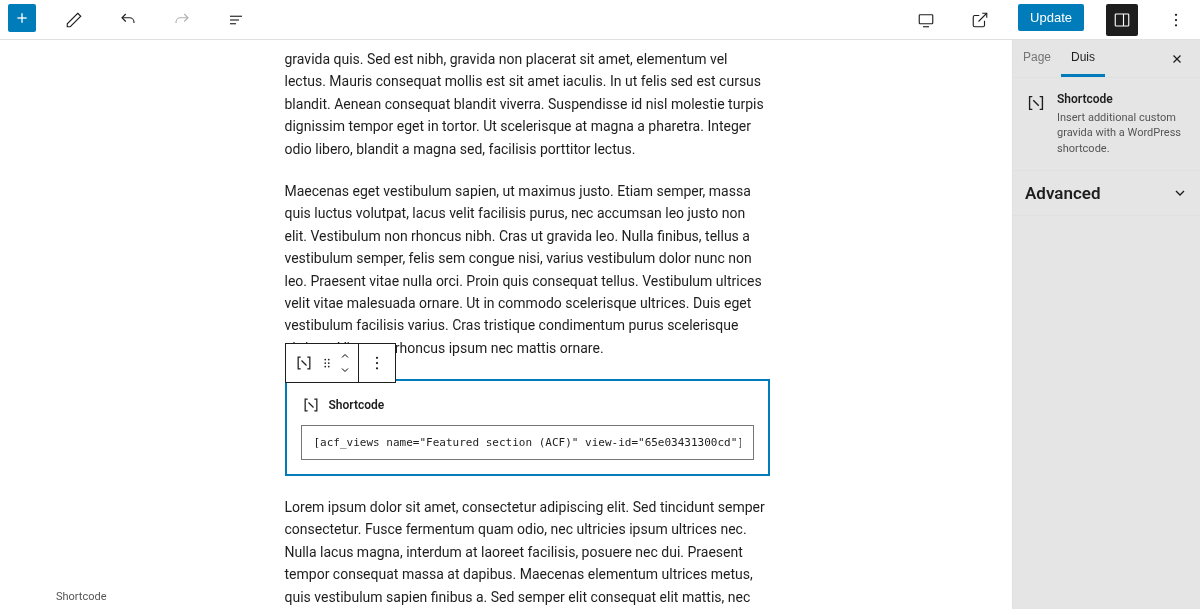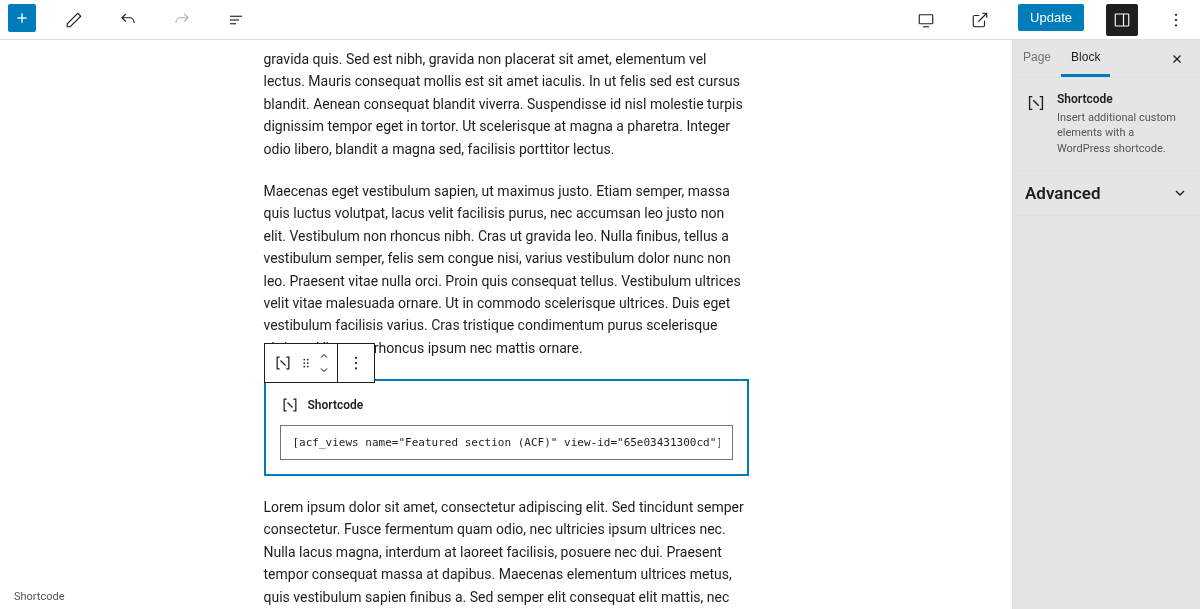--- a/index.html
+++ b/index.html
@@ -63,20 +63,21 @@
     .main-area {
       display: flex;
       flex: 1;
       overflow: hidden;
     }
     .canvas {
       flex: 1;
       overflow-y: auto;
       position: relative;
       padding: 0 0 40px 0;
+      margin-left: 42px;
     }
     .content-column {
       max-width: 485px;
       margin: 0 auto;
       padding-top: 8px;
     }
     .para {
       font-size: 14px;
       line-height: 1.6;
       color: #1e1e1e;
@@ -326,37 +327,37 @@
         <p class="para">Lorem ipsum dolor sit amet, consectetur adipiscing elit. Sed tincidunt semper consectetur. Fusce fermentum quam odio, nec ultricies ipsum ultrices nec. Nulla lacus magna, interdum at laoreet facilisis, posuere nec dui. Praesent tempor consequat massa at dapibus. Maecenas elementum ultrices metus, quis vestibulum sapien finibus a. Sed semper elit consequat elit mattis, nec volutpat nibh ultrices. Morbi quis vestibulum enim.</p>
 
       </div>
       <div class="footer-hint">Shortcode</div>
     </div>
 
     <aside class="sidebar">
       <div class="sidebar-tabs">
         <div class="sidebar-tab-group">
           <button class="sidebar-tab">Page</button>
-          <button class="sidebar-tab active">Block</button>
+          <button class="sidebar-tab active">Duis</button>
         </div>
         <button class="close-btn">
           <svg width="14" height="14" viewBox="0 0 24 24" fill="none" stroke="currentColor" stroke-width="2">
               <line x1="18" y1="6" x2="6" y2="18"></line>
               <line x1="6" y1="6" x2="18" y2="18"></line>
             </svg>
         </button>
       </div>
       <div class="block-info">
         <svg width="22" height="22" viewBox="0 0 24 24" fill="none" stroke="currentColor" stroke-width="1.5">
             <path d="M8 5H5v14h3M16 5h3v14h-3"></path>
             <line x1="9" y1="9" x2="15" y2="15"></line>
           </svg>
         <div class="block-info-text">
           <div class="block-info-title">Shortcode</div>
-          <div class="block-info-desc">Insert additional custom elements with a WordPress shortcode.</div>
+          <div class="block-info-desc">Insert additional custom gravida with a WordPress shortcode.</div>
         </div>
       </div>
       <div class="panel-row">
         <span class="panel-row-title">Advanced</span>
         <svg width="16" height="16" viewBox="0 0 24 24" fill="none" stroke="currentColor" stroke-width="2">
             <polyline points="6 9 12 15 18 9"></polyline>
           </svg>
       </div>
     </aside>
   </div>

